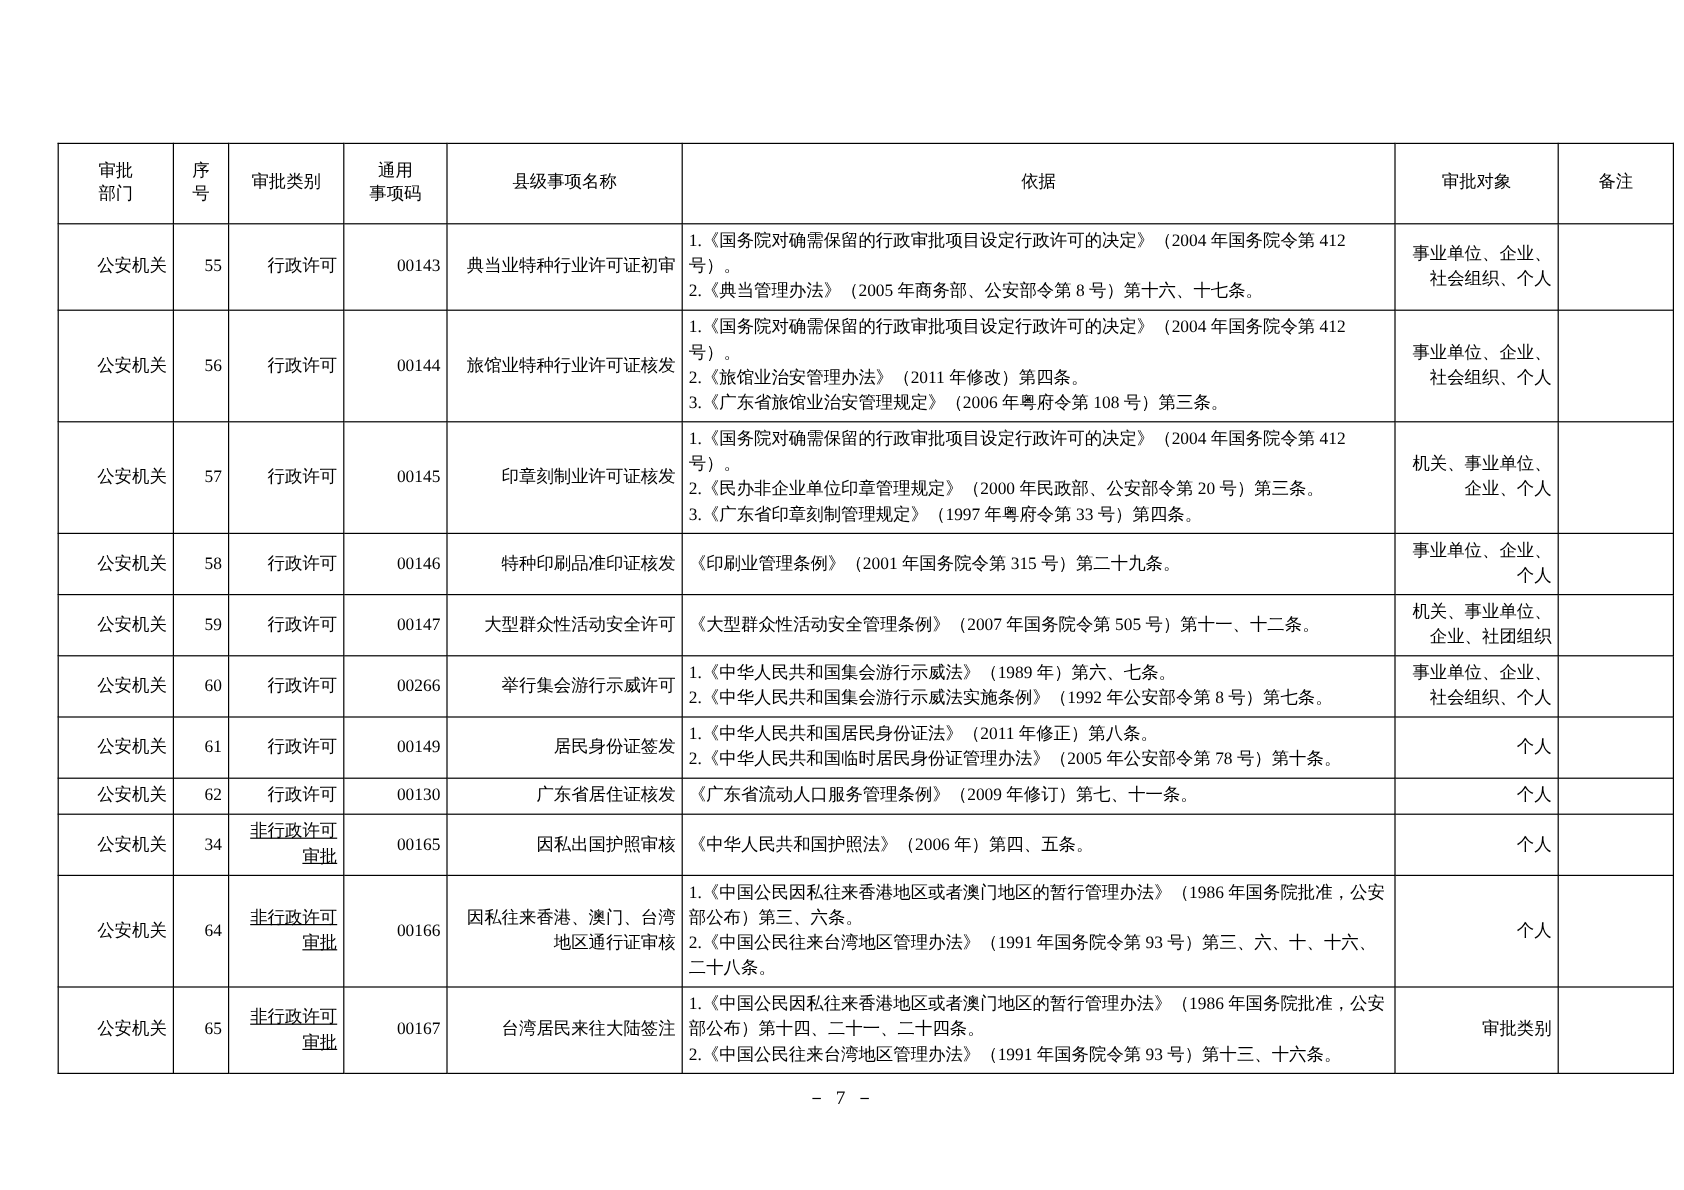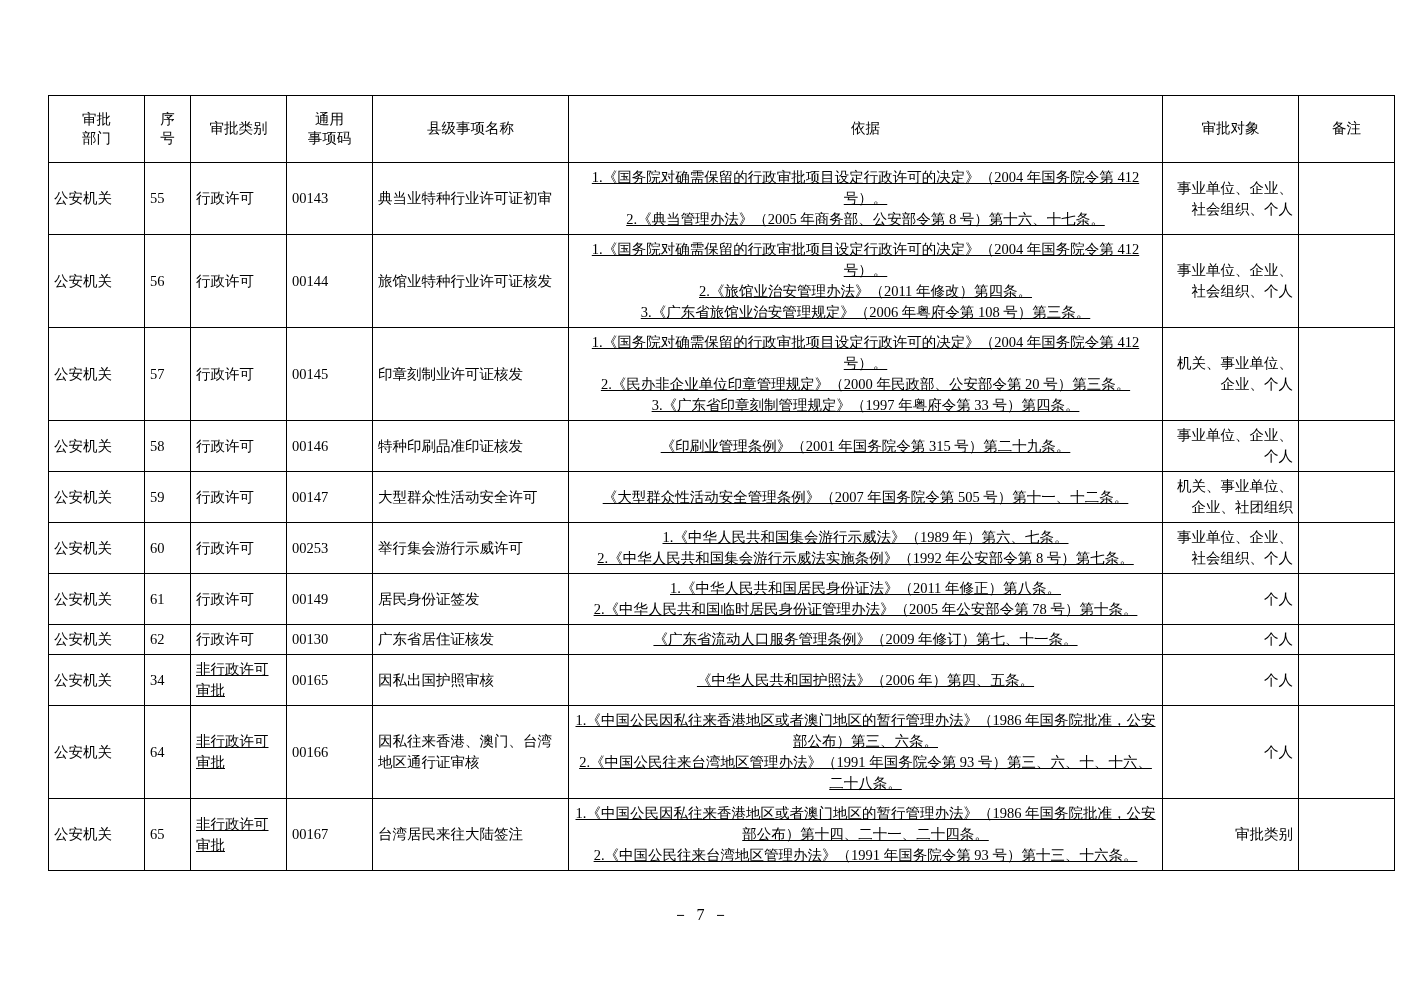--- a/index.html
+++ b/index.html
@@ -25,20 +25,21 @@
   .table-wrap {
     position: absolute;
     left: 48px;
     top: 95px;
     width: 1310px;
   }
   table.matrix {
     border-collapse: collapse;
     width: 1310px;
     table-layout: fixed;
+    margin-top: 24px;
   }
   table.matrix td, table.matrix th {
     border: 1px solid #000000;
     vertical-align: middle;
     padding: 4px 5px;
     font-size: 14.5px;
     line-height: 1.45;
     font-weight: normal;
   }
   
@@ -54,35 +55,34 @@
   thead td {
     text-align: center;
     height: 58px;
     padding: 2px 4px;
     font-size: 15px;
   }
   thead .hdr-two-line {
     line-height: 1.3;
   }
   .dep, .cat, .code, .seq {
-    text-align: left;
+    text-align: right;
     white-space: normal;
   }
   .cat-2 {
     line-height: 1.35;
     text-decoration: underline;
   }
   td.name {
+    text-align: right;
+    line-height: 1.5;
+  }
+  td.basis {
     text-align: left;
     line-height: 1.5;
-  }
-  td.basis {
-    text-align: center;
-    line-height: 1.5;
-    text-decoration: underline;
   }
   td.obj {
     text-align: right;
     line-height: 1.5;
   }
   td.note {
     text-align: center;
   }
   .pagenum {
     position: absolute;
@@ -201,21 +201,21 @@
             <td class="basis">
               <div>《大型群众性活动安全管理条例》（2007 年国务院令第 505 号）第十一、十二条。</div>
             </td>
             <td class="obj">机关、事业单位、企业、社团组织</td>
             <td class="note"></td>
           </tr>
           <tr>
             <td class="dep">公安机关</td>
             <td class="seq">60</td>
             <td class="cat">行政许可</td>
-            <td class="code">00253</td>
+            <td class="code">00266</td>
             <td class="name">举行集会游行示威许可</td>
             <td class="basis">
               <div>1.《中华人民共和国集会游行示威法》（1989 年）第六、七条。</div>
               <div>2.《中华人民共和国集会游行示威法实施条例》（1992 年公安部令第 8 号）第七条。</div>
             </td>
             <td class="obj">事业单位、企业、社会组织、个人</td>
             <td class="note"></td>
           </tr>
           <tr>
             <td class="dep">公安机关</td>

